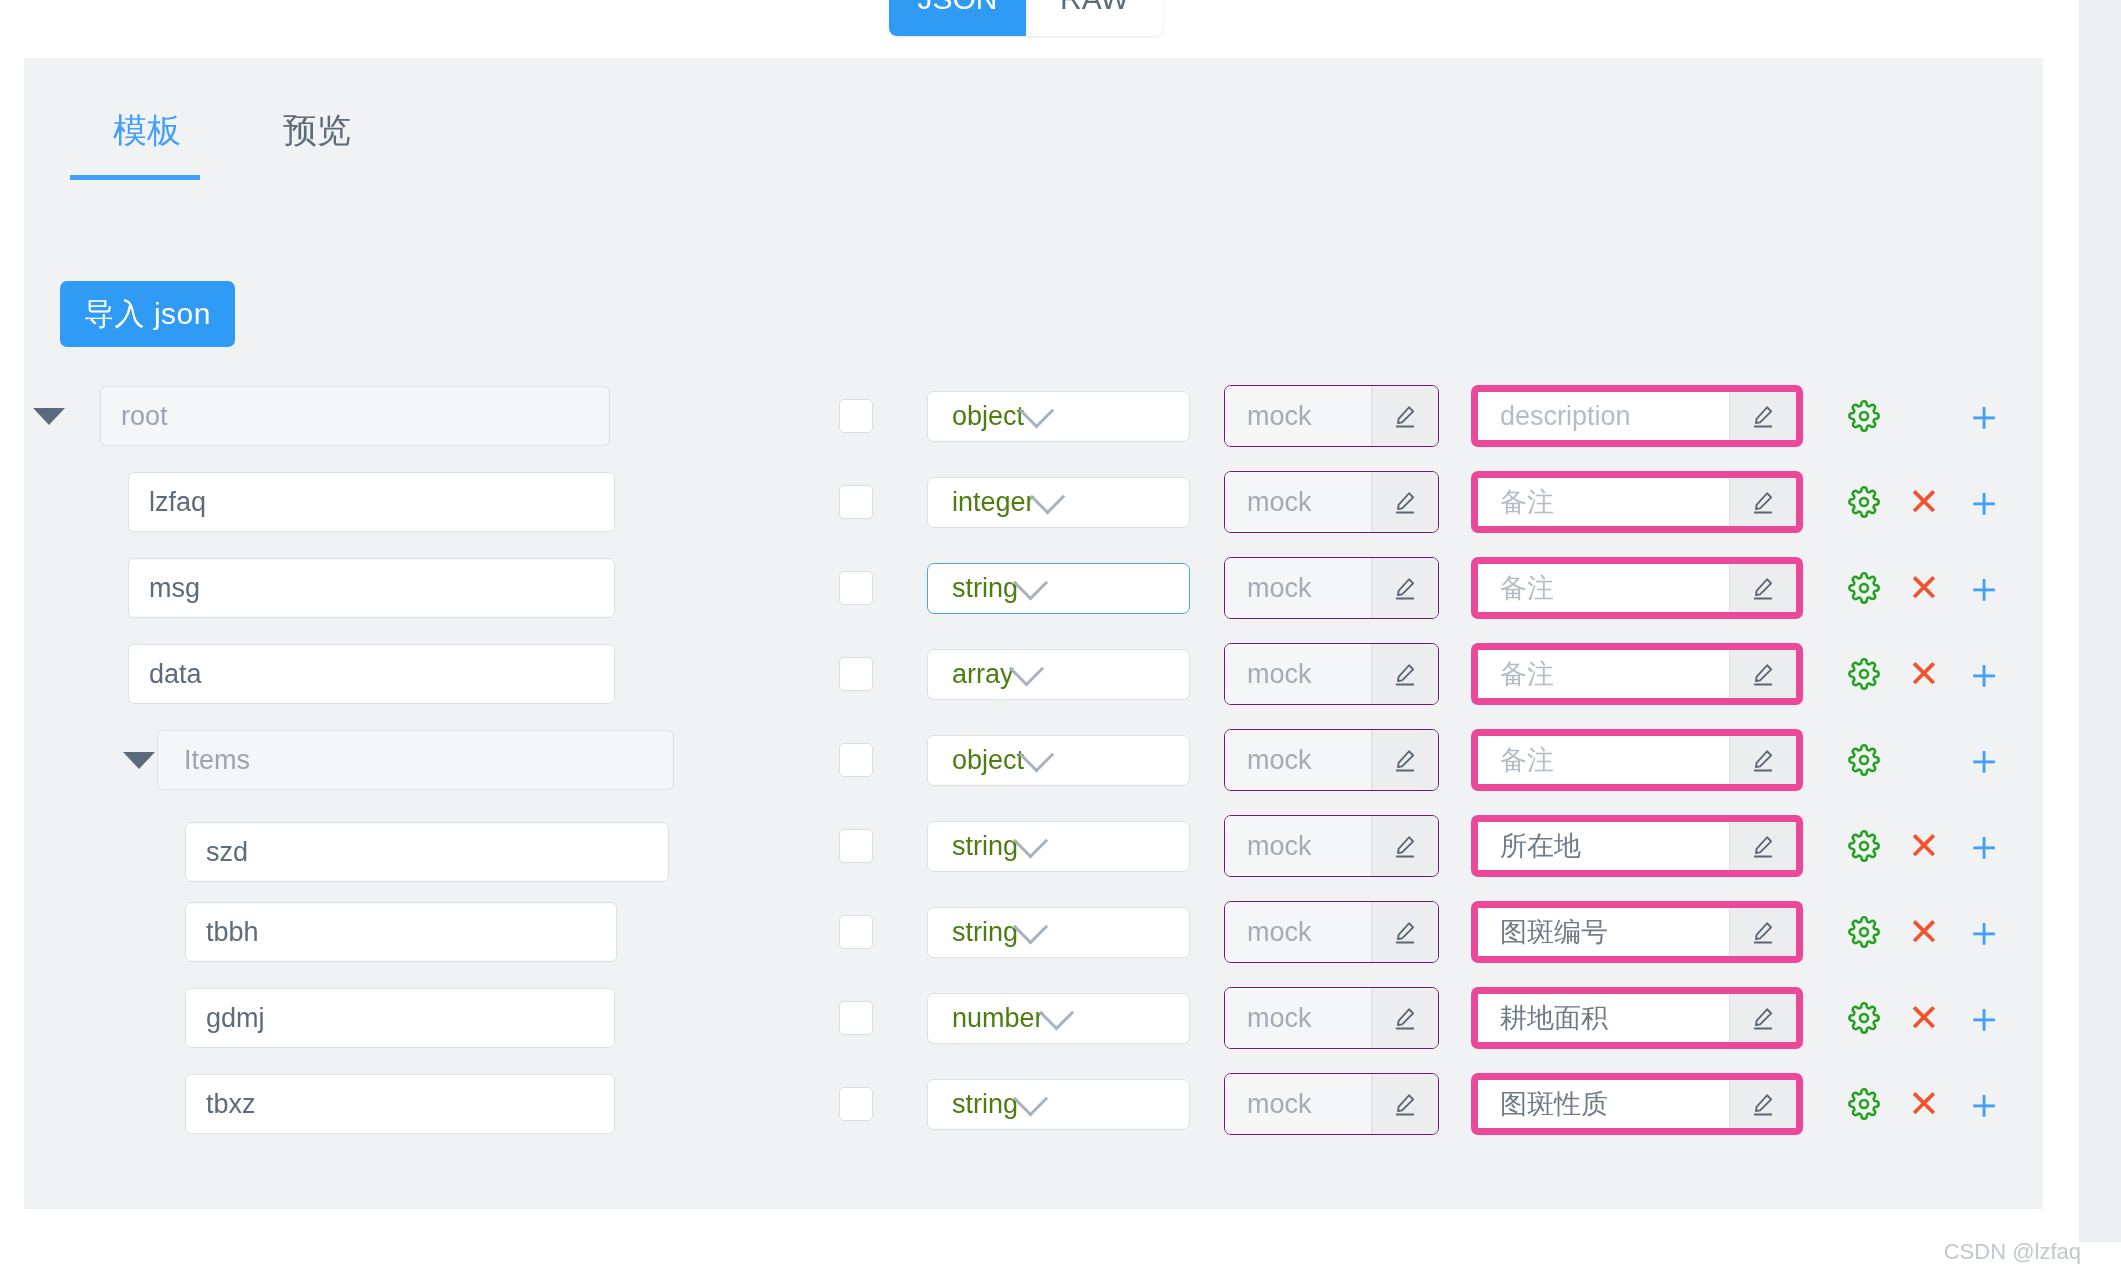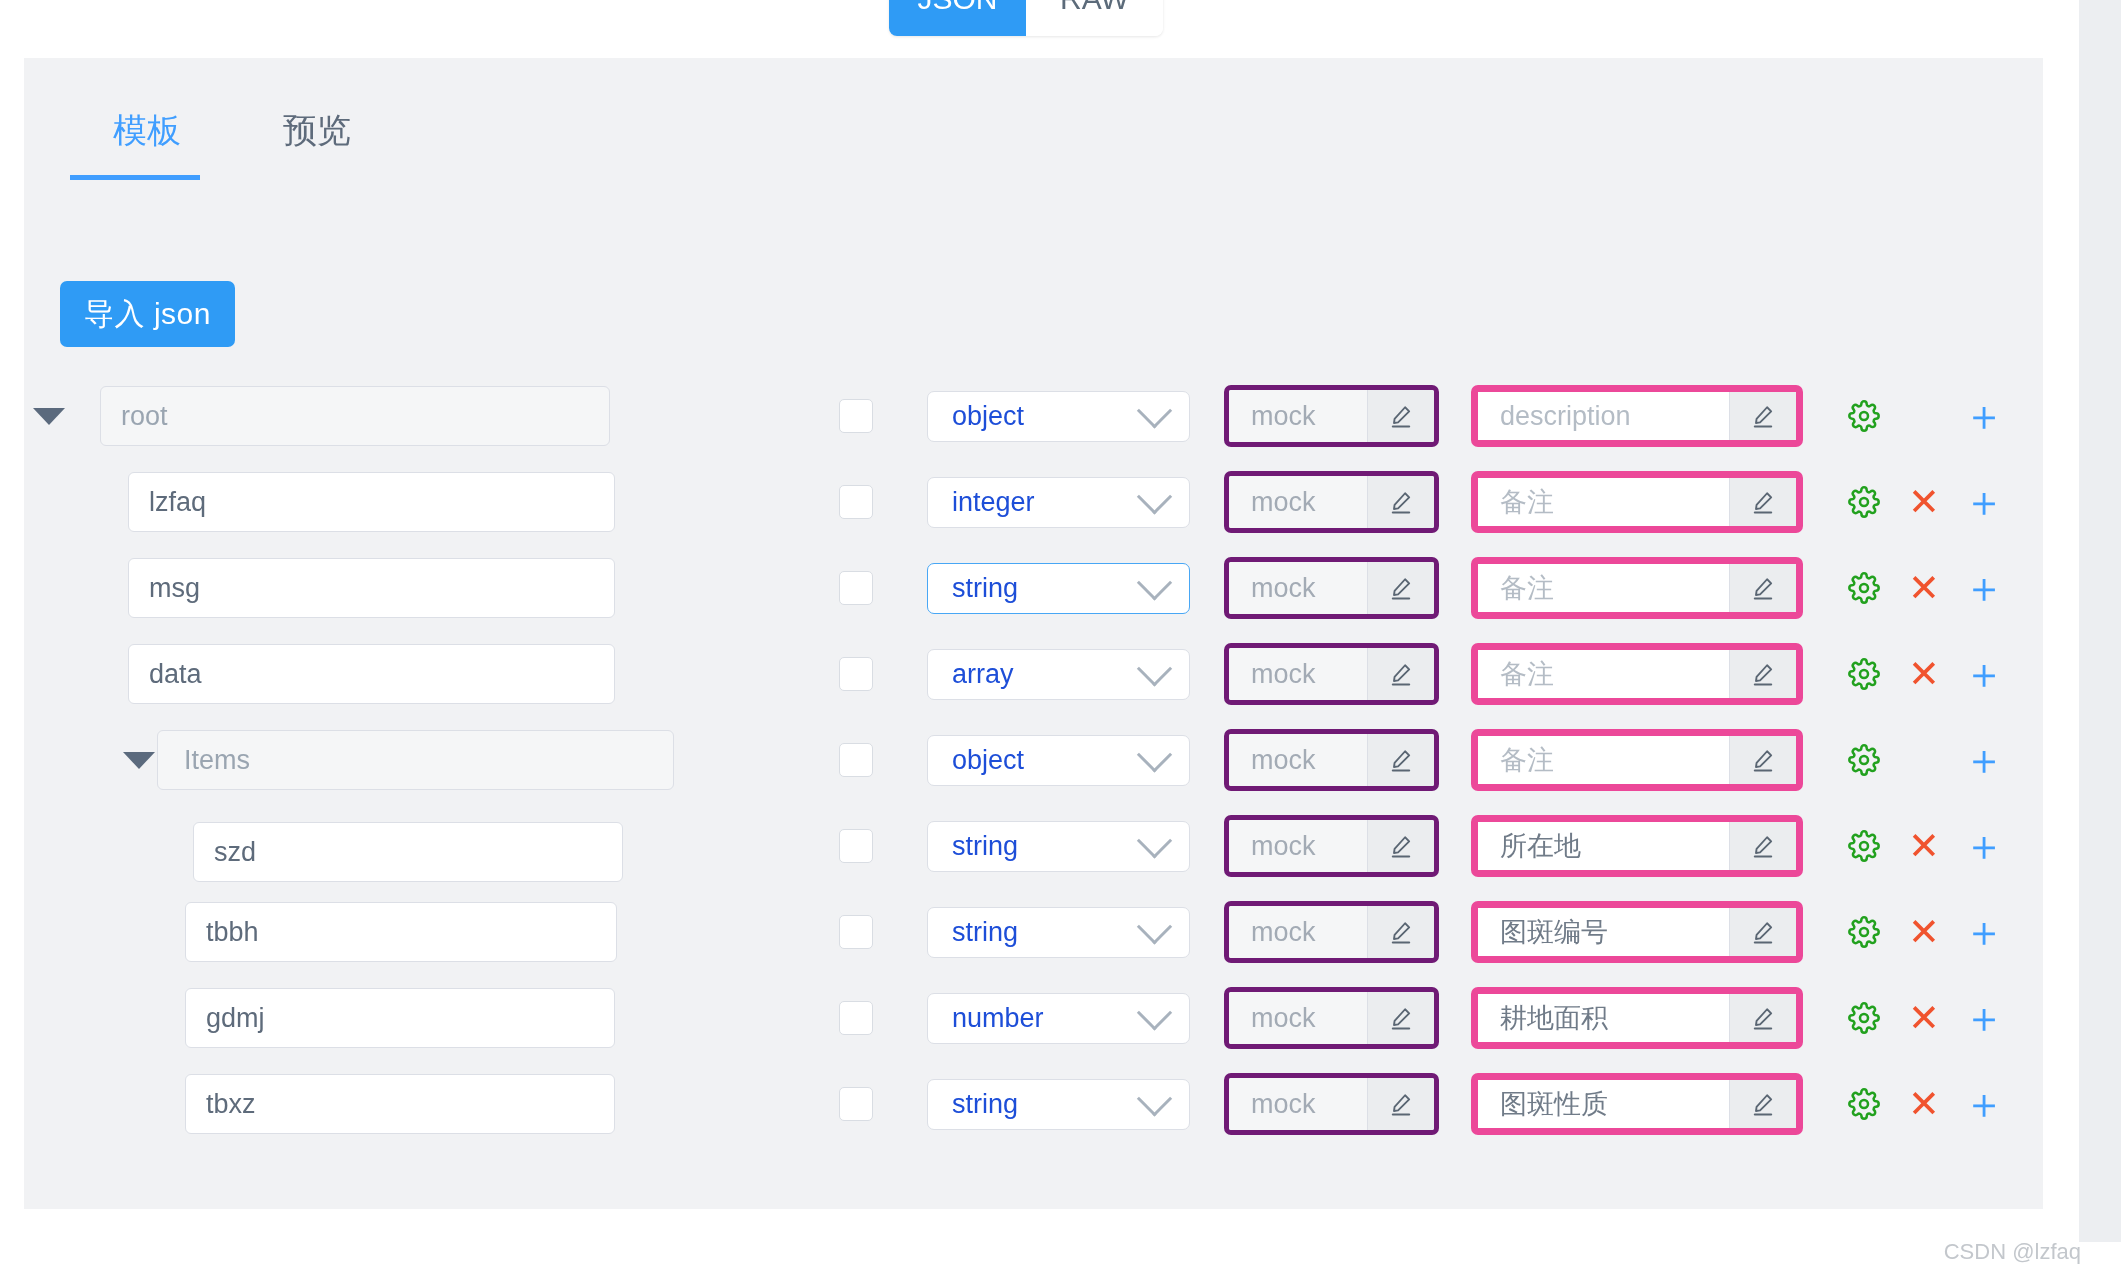--- a/index.html
+++ b/index.html
@@ -183,46 +183,45 @@
   .type-select {
     position: absolute;
     left: 903px;
     width: 263px;
     height: 51px;
     border: 1px solid #dcdfe6;
     border-radius: 7px;
     background: #ffffff;
     display: flex;
     align-items: center;
-    justify-content: space-between;
     padding: 0 22px 0 24px;
     box-sizing: border-box;
     font-size: 27px;
-    color: #1d4ed8;
+    color: #4d7c0f;
     cursor: pointer;
   }
   .type-select.focused {
     border-color: #48a7f5;
   }
   .chev {
     width: 22px;
     height: 22px;
     border-right: 3px solid #a8b2bd;
     border-bottom: 3px solid #a8b2bd;
     transform: rotate(45deg) translate(-4px,-4px);
   }
 
   
   .mock-group {
     position: absolute;
     left: 1200px;
     width: 215px;
     height: 62px;
     display: flex;
-    border: 5px solid #701a75;
+    border: 1px solid #701a75;
     border-radius: 7px;
     overflow: hidden;
     box-sizing: border-box;
     background: #f5f6f7;
   }
   .mock-input {
     flex: 1;
     display: flex;
     align-items: center;
     padding-left: 22px;
@@ -530,21 +529,21 @@
               <path d="M19.4 15a1.65 1.65 0 0 0 .33 1.82l.06.06a2 2 0 1 1-2.83 2.83l-.06-.06a1.65 1.65 0 0 0-1.82-.33 1.65 1.65 0 0 0-1 1.51V21a2 2 0 1 1-4 0v-.09A1.65 1.65 0 0 0 9 19.4a1.65 1.65 0 0 0-1.82.33l-.06.06a2 2 0 1 1-2.83-2.83l.06-.06A1.65 1.65 0 0 0 4.6 15a1.65 1.65 0 0 0-1.51-1H3a2 2 0 1 1 0-4h.09A1.65 1.65 0 0 0 4.6 9a1.65 1.65 0 0 0-.33-1.82l-.06-.06a2 2 0 1 1 2.83-2.83l.06.06A1.65 1.65 0 0 0 9 4.6a1.65 1.65 0 0 0 1-1.51V3a2 2 0 1 1 4 0v.09a1.65 1.65 0 0 0 1 1.51 1.65 1.65 0 0 0 1.82-.33l.06-.06a2 2 0 1 1 2.83 2.83l-.06.06A1.65 1.65 0 0 0 19.4 9a1.65 1.65 0 0 0 1.51 1H21a2 2 0 1 1 0 4h-.09a1.65 1.65 0 0 0-1.51 1z"></path>
             </svg>
           </div>
           <div class="act"></div>
           <div class="act">
             <span class="plus">＋</span>
           </div>
         </div>
       </div>
       <div class="row">
-        <div class="name-box" style="position: absolute; left: 169px; width: 430px; margin-top: 12px;">szd</div>
+        <div class="name-box" style="position: absolute; left: 161px; width: 484px; margin-top: 12px;">szd</div>
         <div class="cb-slot" style="position: absolute; left: 790px;">
           <div class="checkbox"></div>
         </div>
         <div class="type-select">
           <span>string</span>
           <span class="chev"></span>
         </div>
         <div class="mock-group">
           <div class="mock-input">mock</div>
           <div class="pen-btn">

